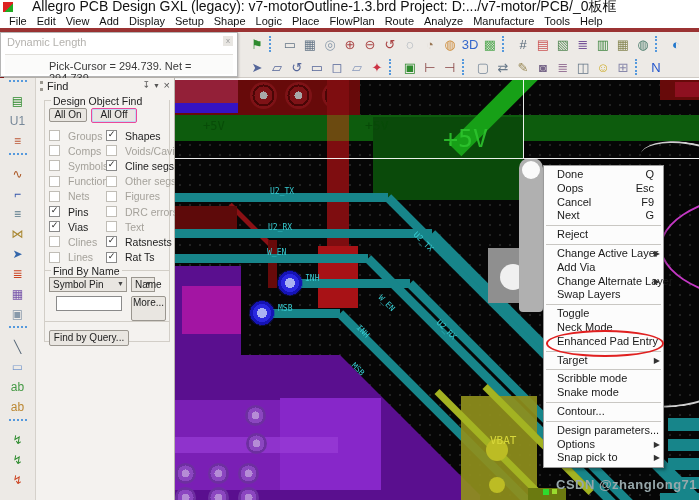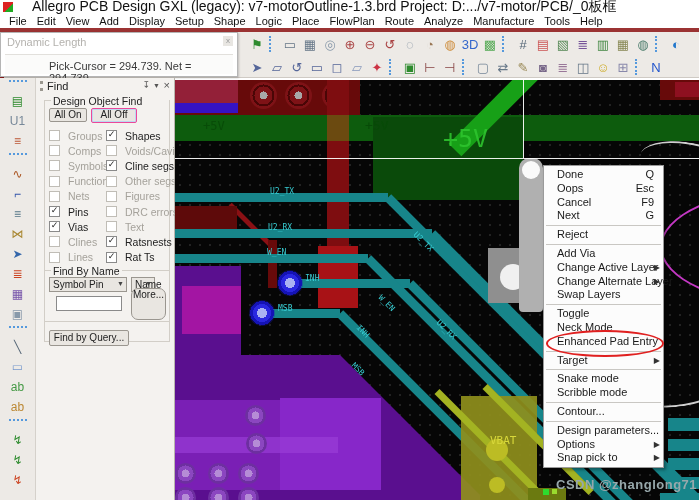--- a/index.html
+++ b/index.html
@@ -407,21 +407,21 @@
       <div class="fp-grouplabel">Find By Name</div>
     </div>
     <div class="fp-select" style="left:13px;top:199px;width:78px;height:15px;">
       <span>Symbol Pin</span><span class="sel-arrow">▼</span>
     </div>
     <div class="fp-select" style="left:95px;top:199px;width:24px;height:15px;text-align:center;">
       <span>Name</span><span class="sel-arrow">▼</span>
     </div>
     <div class="abs" style="left:49px;top:221px;font-size:10px;color:#444;">&gt;</div>
     <input class="fp-input" style="left: 20px; top: 218px; width: 66px; height: 15px;" value="">
-    <div class="fp-btn" style="left:95px;top:210px;width:35px;height:32px;border-radius:7px;">More...</div>
+    <div class="fp-btn" style="left:95px;top:218px;width:35px;height:25px;">More...</div>
     <div class="fp-btn" style="left:13px;top:252px;width:80px;height:16px;line-height:14px;">Find by Query...</div>
   </div>
 
   <div class="abs pcb">
 
     <div class="shp" style="left:0;top:0;width:185px;height:37px;background:var(--red_dark);"></div>
     <div class="shp" style="left:0;top:0;width:63px;height:23px;background:#932038;"></div>
     <div class="shp" style="left:0;top:23px;width:63px;height:10px;background:#3513c4;"></div>
     <div class="rpad" style="left:75px;top:2px;"></div>
     <div class="rpad" style="left:110px;top:2px;"></div>
@@ -545,30 +545,30 @@
       <div class="menu-item">
         <span class="mi-label">Reject</span>
         <span class="mi-shortcut"></span>
         <span class="mi-arrow"></span>
       </div>
       <div class="menu-item separator">
         
         
         
       </div>
-      <div class="menu-item">
-        <span class="mi-label">Add Via</span>
-        <span class="mi-shortcut"></span>
-        <span class="mi-arrow"></span>
-      </div>
       <div class="menu-item submenu">
         <span class="mi-label">Change Active Layer</span>
         <span class="mi-shortcut"></span>
         <span class="mi-arrow"></span>
       </div>
+      <div class="menu-item">
+        <span class="mi-label">Add Via</span>
+        <span class="mi-shortcut"></span>
+        <span class="mi-arrow"></span>
+      </div>
       <div class="menu-item submenu">
         <span class="mi-label">Change Alternate Layer</span>
         <span class="mi-shortcut"></span>
         <span class="mi-arrow"></span>
       </div>
       <div class="menu-item">
         <span class="mi-label">Swap Layers</span>
         <span class="mi-shortcut"></span>
         <span class="mi-arrow"></span>
       </div>
@@ -601,26 +601,26 @@
         <span class="mi-label">Target</span>
         <span class="mi-shortcut"></span>
         <span class="mi-arrow"></span>
       </div>
       <div class="menu-item separator">
         
         
         
       </div>
       <div class="menu-item">
+        <span class="mi-label">Scribble mode</span>
+        <span class="mi-shortcut"></span>
+        <span class="mi-arrow"></span>
+      </div>
+      <div class="menu-item">
         <span class="mi-label">Snake mode</span>
-        <span class="mi-shortcut"></span>
-        <span class="mi-arrow"></span>
-      </div>
-      <div class="menu-item">
-        <span class="mi-label">Scribble mode</span>
         <span class="mi-shortcut"></span>
         <span class="mi-arrow"></span>
       </div>
       <div class="menu-item separator">
         
         
         
       </div>
       <div class="menu-item">
         <span class="mi-label">Contour...</span>

